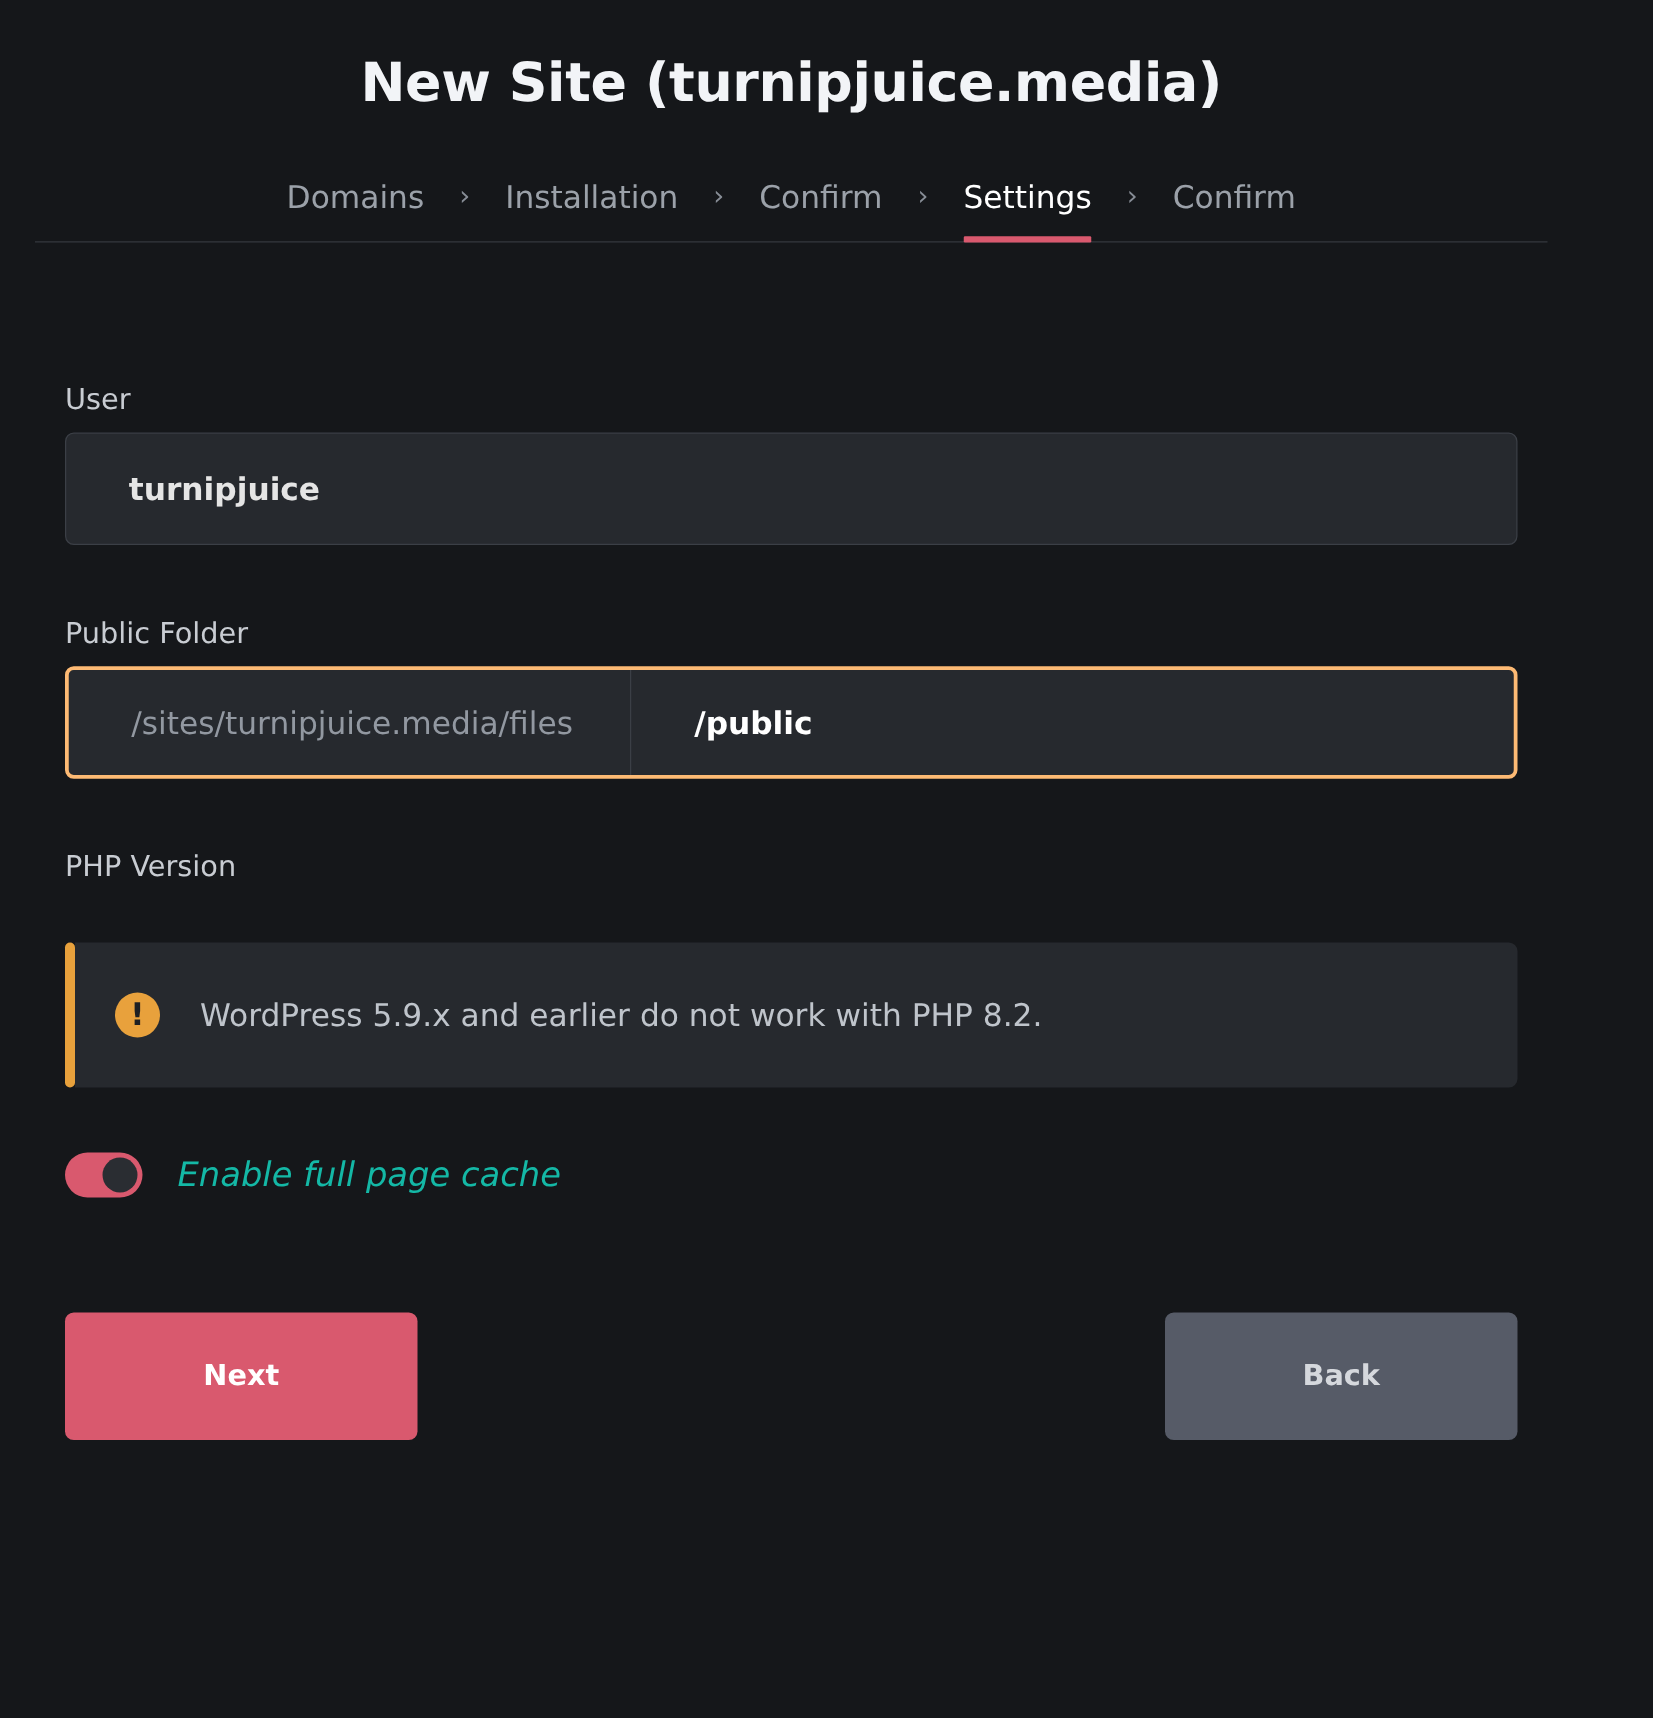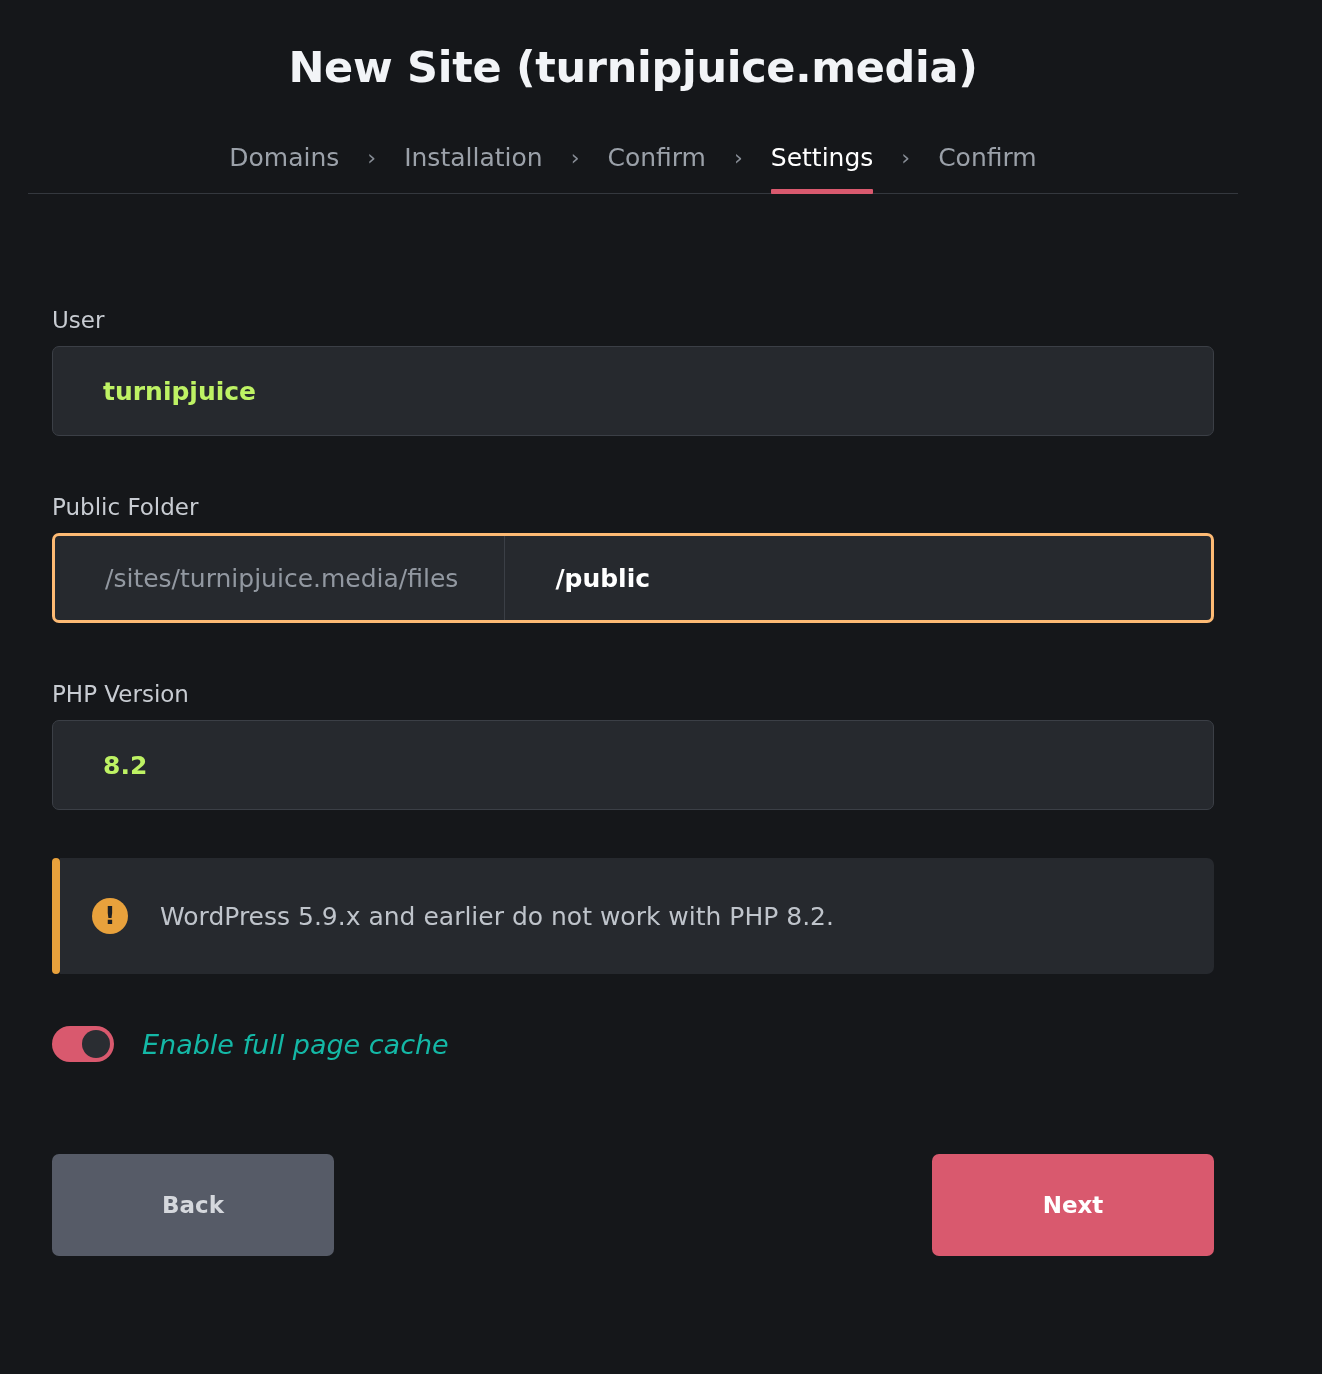--- a/index.html
+++ b/index.html
@@ -102,21 +102,21 @@
   .input {
     height: 90px;
     background: #26292e;
     border: 1px solid #3b3f46;
     border-radius: 7px;
     display: flex;
     align-items: center;
     padding: 0 14px 0 50px;
     font-size: 25px;
     font-weight: bold;
-    color: #bef264;
+    color: #e5e5e5;
     overflow: hidden;
   }
 
   .input-group {
     height: 90px;
     background: #26292e;
     border: 3px solid #fdba74;
     border-radius: 7px;
     display: flex;
     align-items: stretch;
@@ -275,37 +275,36 @@
       <div class="input-group">
         <div class="input-prefix">/sites/turnipjuice.media/files</div>
         <div class="input-value">/public</div>
       </div>
     </div>
 
     <div class="gap-md"></div>
 
     <div class="field">
       <div class="label">PHP Version</div>
-      <div class="input">8.2</div>
     </div>
 
     <div class="alert">
       <div class="alert-bar"></div>
       <div class="alert-body">
         <div class="alert-icon">!</div>
         <div class="alert-text">WordPress 5.9.x and earlier do not work with PHP 8.2.</div>
       </div>
     </div>
 
     <div class="toggle-row">
       <div class="toggle">
         <div class="knob"></div>
       </div>
       <div class="toggle-label">Enable full page cache</div>
     </div>
 
     <div class="actions">
+      <button class="btn btn-next">Next</button>
       <button class="btn btn-back">Back</button>
-      <button class="btn btn-next">Next</button>
     </div>
 
   </div>
 </div>
 
 </body></html>

